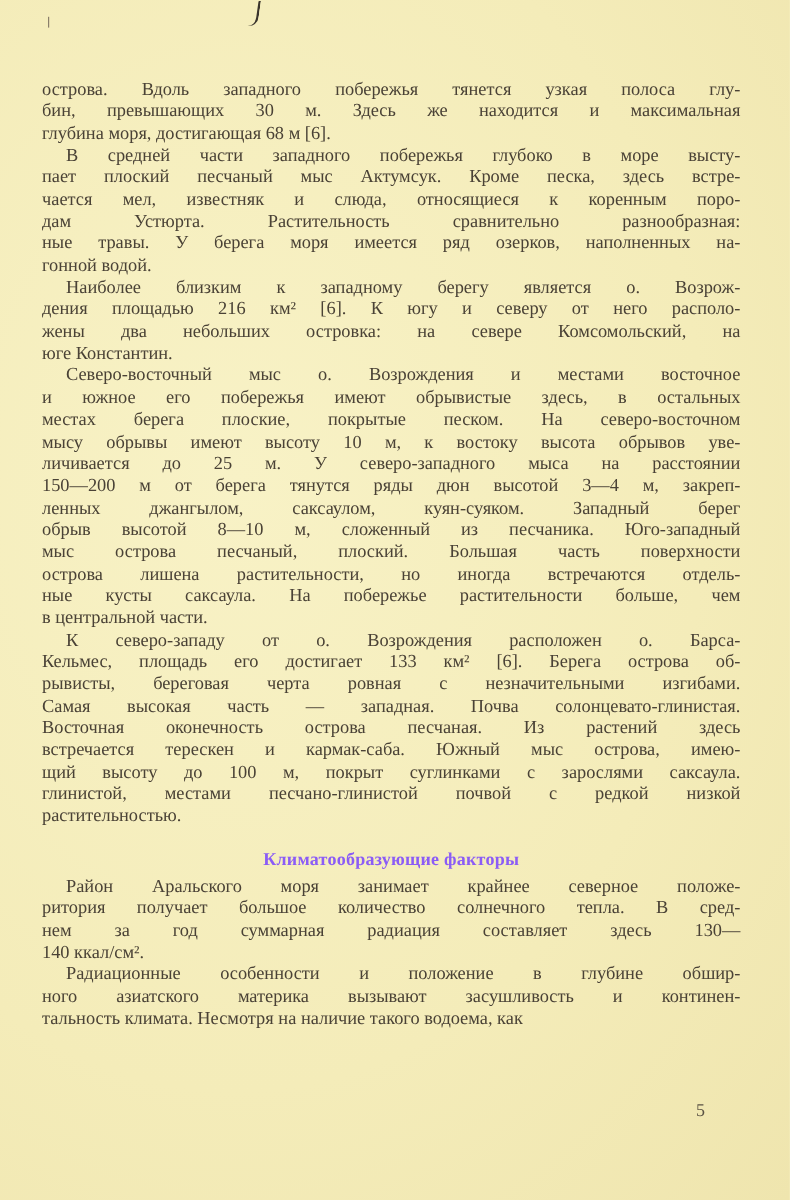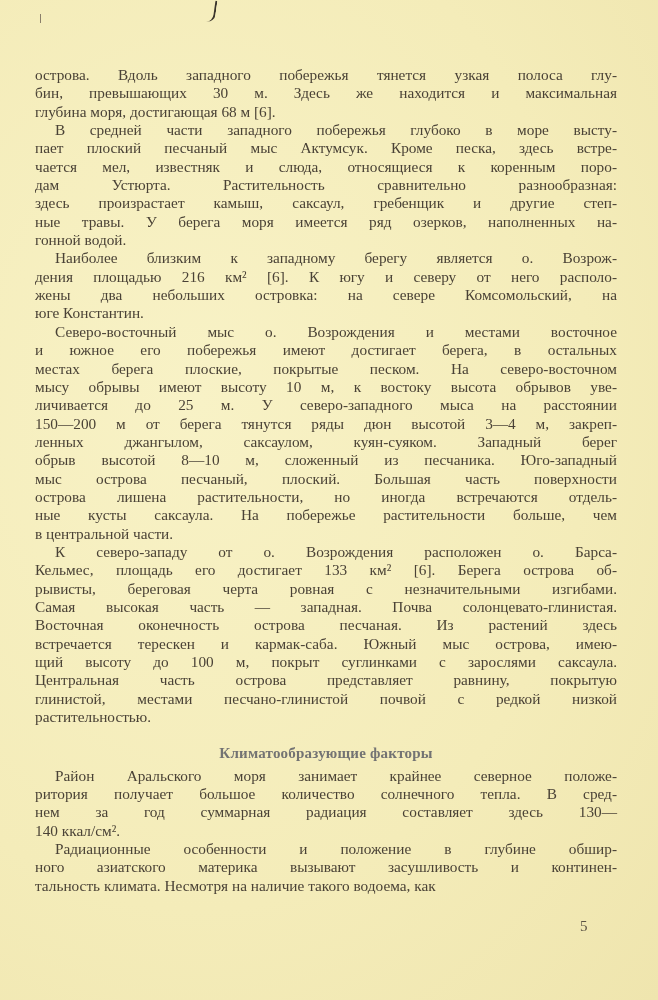--- a/index.html
+++ b/index.html
@@ -17,21 +17,21 @@
   .text-block {
     position: absolute; left: 35px; top: 66px; width: 582px;
     font-size: 15.3px; line-height: 18.35px;
   }
   .para { margin: 0; text-align: justify; text-align-last: left; }
   .para .line { display: block; text-align: justify; text-align-last: justify; white-space: nowrap; font-family: Liberation Serif, serif; }
   .para .line.last { text-align-last: left; }
   .indent { padding-left: 20px; }
   .heading {
     text-align: center; font-weight: bold; font-size: 15px;
-    margin: 18px 0 4px 0; letter-spacing: 0.2px; color: #737373;
+    margin: 18px 0 4px 0; letter-spacing: 0.2px; color: #8b5cf6;
   }
   .page-number {
     position: absolute; left: 580px; top: 918px; font-size: 15px; color: #5a5244;
   }
 </style>
 </head>
 <body>
 
 <div class="mark1"></div>
 <div class="mark2"></div>
@@ -41,53 +41,51 @@
       <p class="para">
         <span class="line">острова. Вдоль западного побережья тянется узкая полоса глу-</span>
         <span class="line">бин, превышающих 30 м. Здесь же находится и максимальная</span>
         <span class="line last">глубина моря, достигающая 68 м [6].</span>
       </p>
       <p class="para">
         <span class="line indent">В средней части западного побережья глубоко в море высту-</span>
         <span class="line">пает плоский песчаный мыс Актумсук. Кроме песка, здесь встре-</span>
         <span class="line">чается мел, известняк и слюда, относящиеся к коренным поро-</span>
         <span class="line">дам Устюрта. Растительность сравнительно разнообразная:</span>
-        <span class="line">здесь произрастает камыш, саксаул, гребенщик и другие степ-</span>
         <span class="line">ные травы. У берега моря имеется ряд озерков, наполненных на-</span>
         <span class="line last">гонной водой.</span>
       </p>
       <p class="para">
         <span class="line indent">Наиболее близким к западному берегу является о. Возрож-</span>
         <span class="line">дения площадью 216 км² [6]. К югу и северу от него располо-</span>
         <span class="line">жены два небольших островка: на севере Комсомольский, на</span>
         <span class="line last">юге Константин.</span>
       </p>
       <p class="para">
         <span class="line indent">Северо-восточный мыс о. Возрождения и местами восточное</span>
-        <span class="line">и южное его побережья имеют достигает берега, в остальных</span>
+        <span class="line">и южное его побережья имеют обрывистые здесь, в остальных</span>
         <span class="line">местах берега плоские, покрытые песком. На северо-восточном</span>
         <span class="line">мысу обрывы имеют высоту 10 м, к востоку высота обрывов уве-</span>
         <span class="line">личивается до 25 м. У северо-западного мыса на расстоянии</span>
         <span class="line">150—200 м от берега тянутся ряды дюн высотой 3—4 м, закреп-</span>
         <span class="line">ленных джангылом, саксаулом, куян-суяком. Западный берег</span>
         <span class="line">обрыв высотой 8—10 м, сложенный из песчаника. Юго-западный</span>
         <span class="line">мыс острова песчаный, плоский. Большая часть поверхности</span>
         <span class="line">острова лишена растительности, но иногда встречаются отдель-</span>
         <span class="line">ные кусты саксаула. На побережье растительности больше, чем</span>
         <span class="line last">в центральной части.</span>
       </p>
       <p class="para">
         <span class="line indent">К северо-западу от о. Возрождения расположен о. Барса-</span>
         <span class="line">Кельмес, площадь его достигает 133 км² [6]. Берега острова об-</span>
         <span class="line">рывисты, береговая черта ровная с незначительными изгибами.</span>
         <span class="line">Самая высокая часть — западная. Почва солонцевато-глинистая.</span>
         <span class="line">Восточная оконечность острова песчаная. Из растений здесь</span>
         <span class="line">встречается терескен и кармак-саба. Южный мыс острова, имею-</span>
         <span class="line">щий высоту до 100 м, покрыт суглинками с зарослями саксаула.</span>
-        <span class="line">Центральная часть острова представляет равнину, покрытую</span>
         <span class="line">глинистой, местами песчано-глинистой почвой с редкой низкой</span>
         <span class="line last">растительностью.</span>
       </p>
     </div>
   <div class="heading">Климатообразующие факторы</div>
   <div id="after">
       <p class="para">
         <span class="line indent">Район Аральского моря занимает крайнее северное положе-</span>
         <span class="line">ритория получает большое количество солнечного тепла. В сред-</span>
         <span class="line">нем за год суммарная радиация составляет здесь 130—</span>

